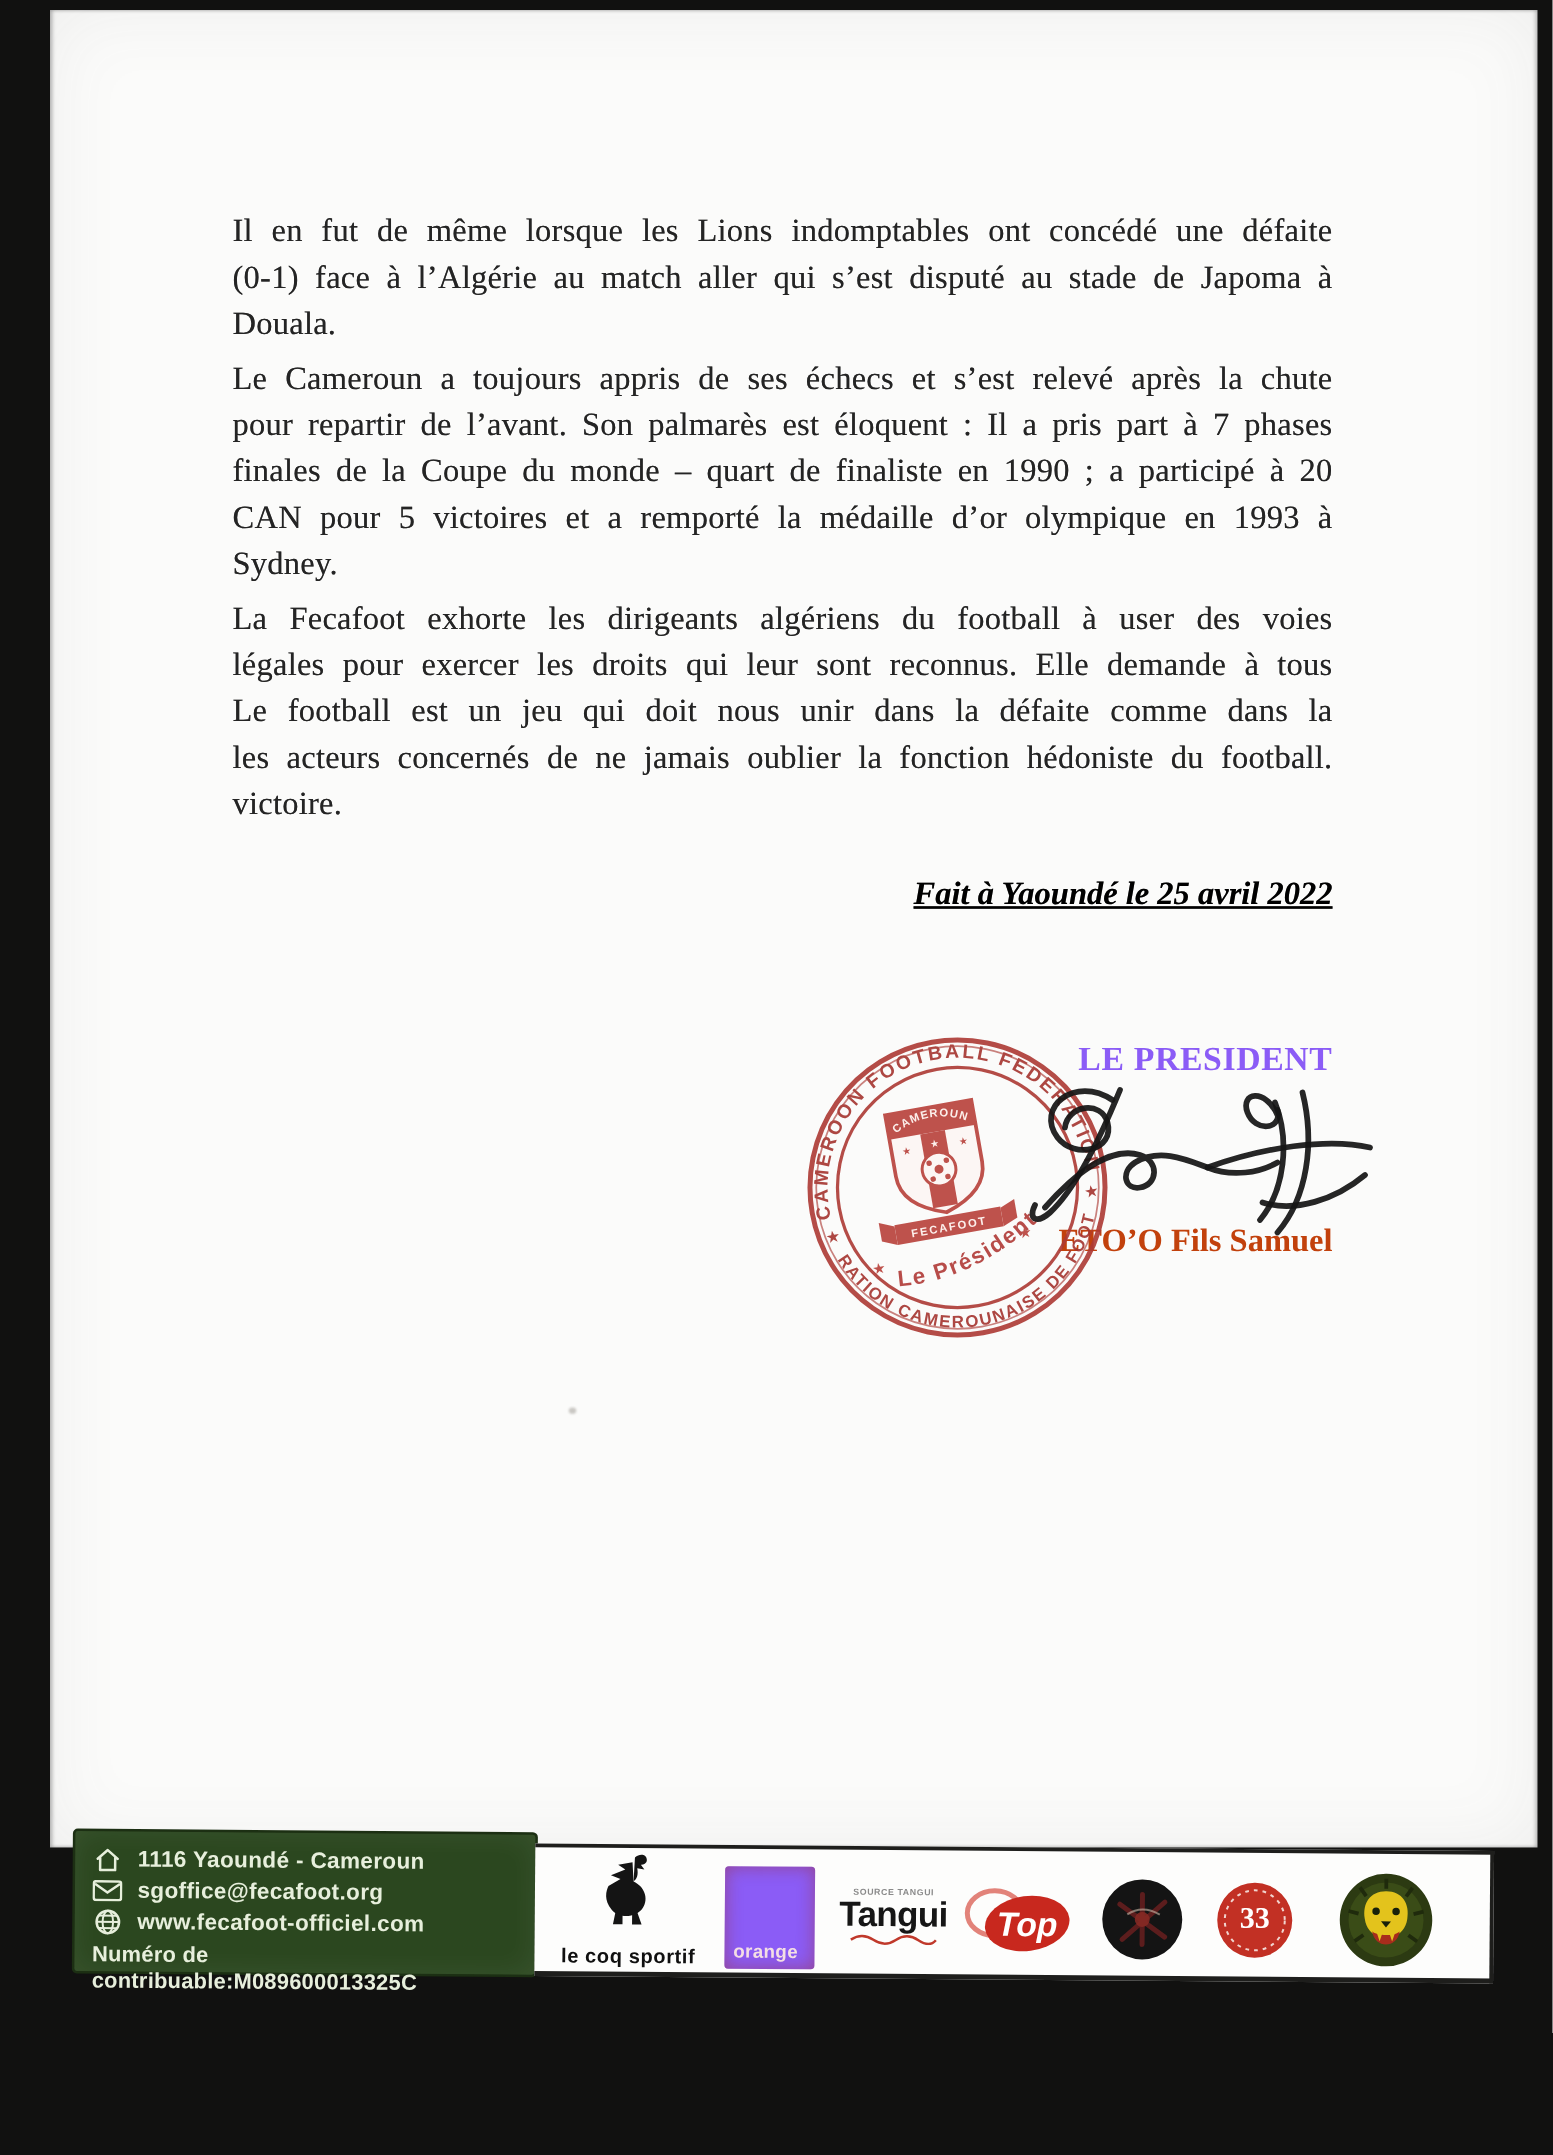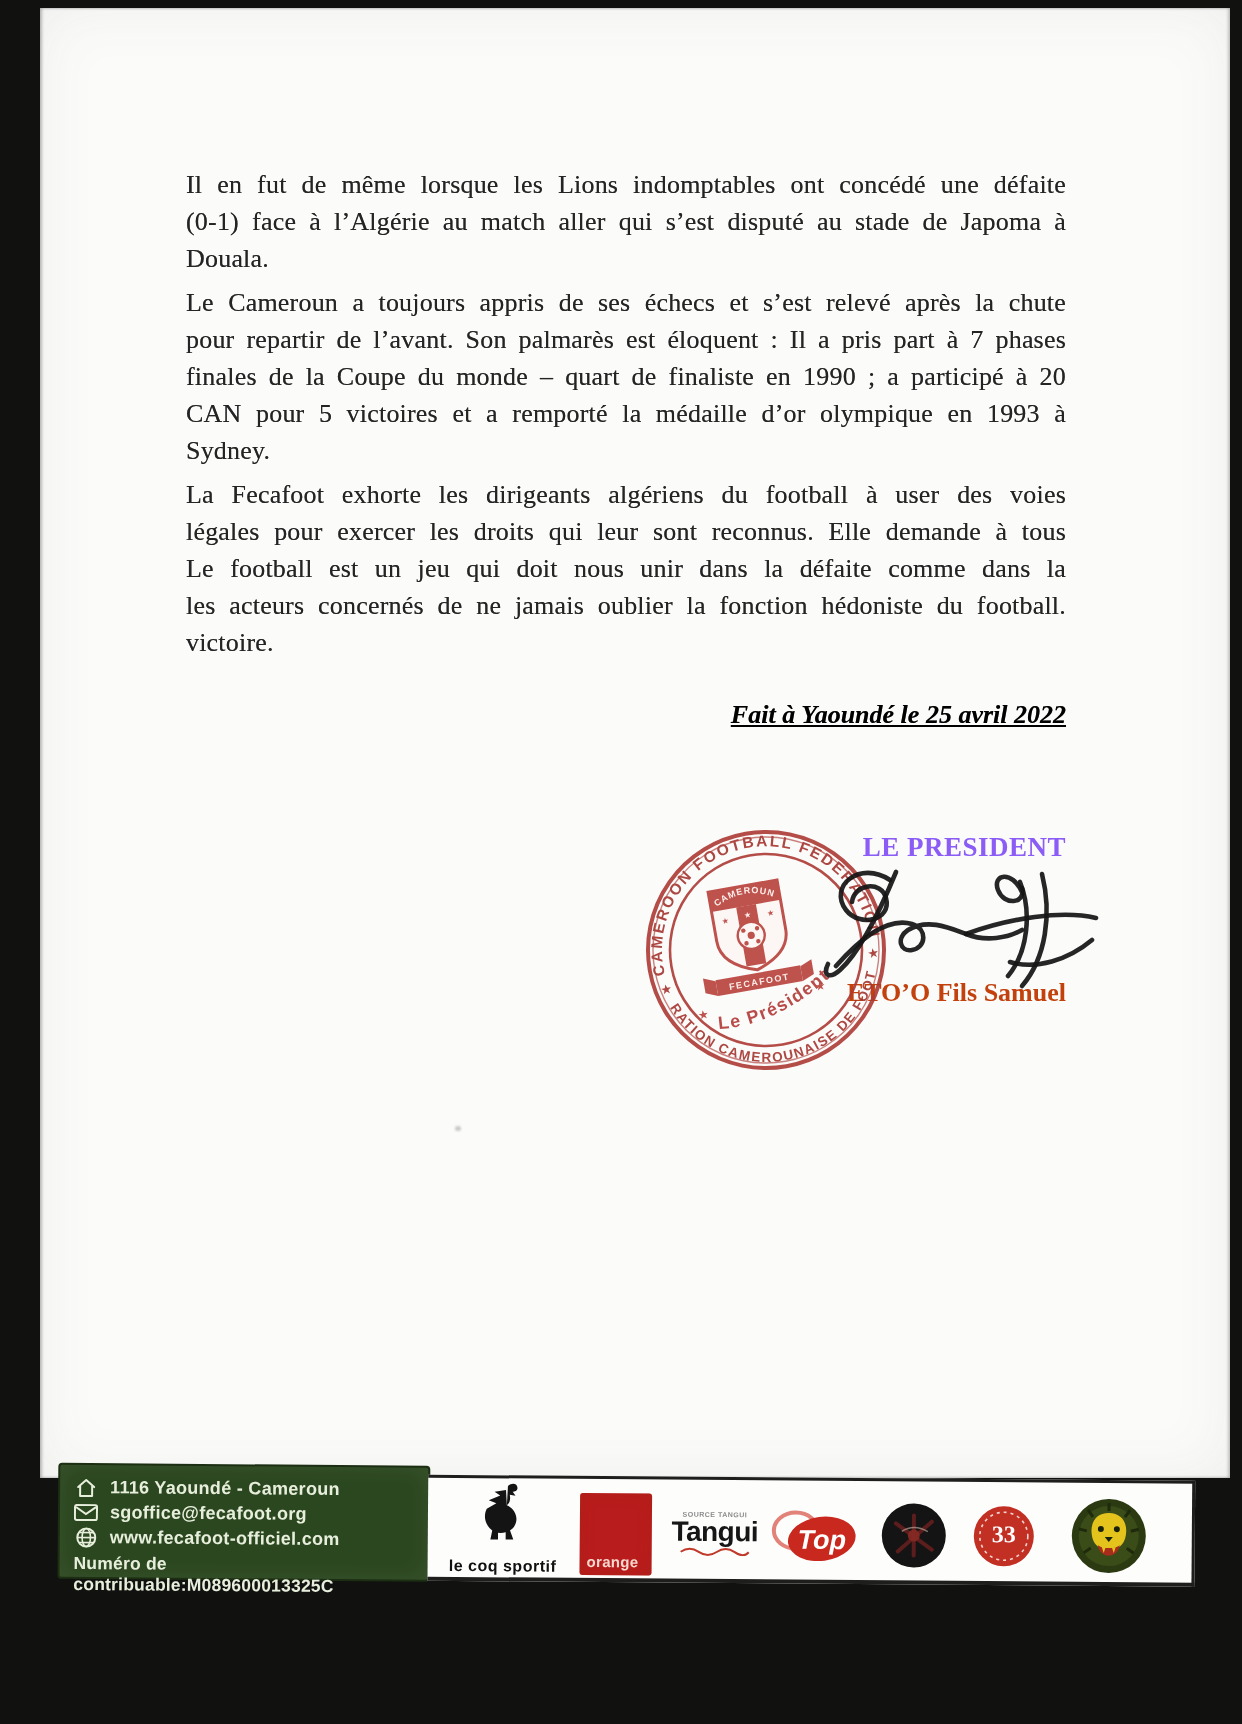--- a/index.html
+++ b/index.html
@@ -57,21 +57,21 @@
   .gb-row .ic{width:24px;height:22px;flex:0 0 24px;display:flex;align-items:center;justify-content:center;}
   .gb-tax{font-size:17.5px;margin-top:3px;letter-spacing:.2px;}
   .strip{
     position:absolute;left:388px;top:1464px;width:767px;height:106px;
     background:#fdfdfc;border-top:3px solid #1e1e1c;border-bottom:4px solid #1e1e1c;border-right:3px solid #1e1e1c;
     box-sizing:border-box;
   }
   .logo{position:absolute;display:flex;flex-direction:column;align-items:center;justify-content:center;}
   .coq{left:14px;top:2px;width:122px;height:95px;gap:16px;}
   .coq .coq-label{font:bold 16px "Liberation Sans",sans-serif;color:#101010;letter-spacing:.5px;margin-top:-2px;}
-  .orange-sq{left:152px;top:14px;width:72px;height:82px;background:#b91c1c;border-radius:3px;position:absolute;
+  .orange-sq{left:152px;top:14px;width:72px;height:82px;background:#8b5cf6;border-radius:3px;position:absolute;
     box-shadow:inset 0 0 14px rgba(160,40,20,.45);}
   .orange-sq span{position:absolute;left:7px;bottom:5px;font:bold 15px "Liberation Sans",sans-serif;color:rgba(255,236,226,.9);letter-spacing:.3px;}
   .tangui{left:238px;top:18px;width:98px;height:70px;}
   .tangui .t-small{font:bold 7px "Liberation Sans",sans-serif;color:#8a8a8a;letter-spacing:.5px;}
   .tangui .t-main{font:bold 28px "Liberation Sans",sans-serif;color:#161616;letter-spacing:-.5px;line-height:28px;}
   .top-logo{left:338px;top:16px;width:96px;height:76px;}
   .black-emblem{left:452px;top:20px;width:68px;height:68px;}
   .export33{left:544px;top:22px;width:64px;height:64px;}
   .lion{left:642px;top:14px;width:78px;height:78px;}
 </style>

